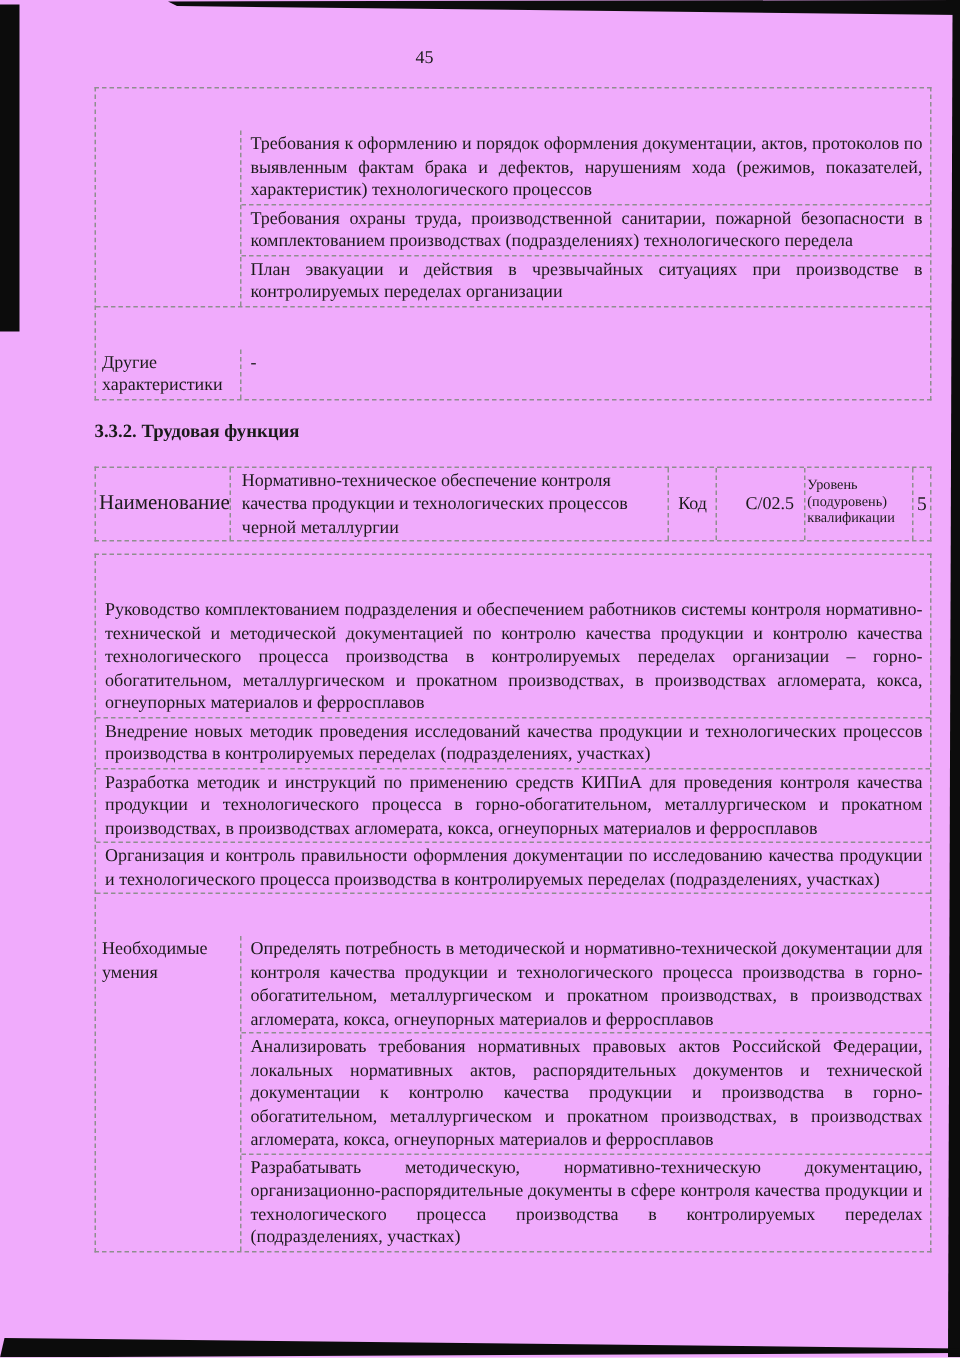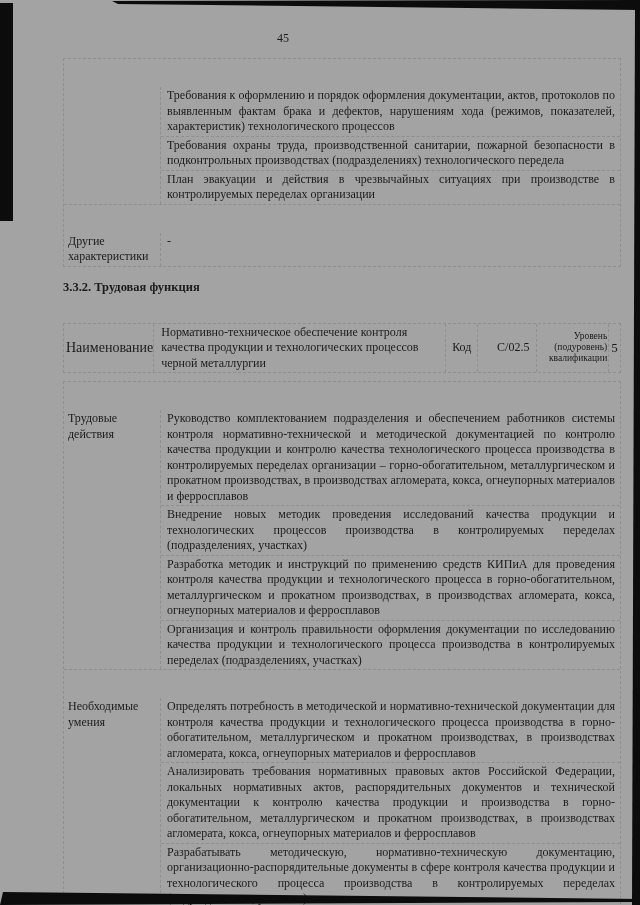--- a/index.html
+++ b/index.html
@@ -5,21 +5,21 @@
   * { box-sizing: border-box; margin: 0; padding: 0; }
   html, body { width: 640px; height: 905px; }
   body {
     background: #ffffff;
     font-family: "Liberation Serif", serif;
     color: #1b1b1b;
     position: relative;
     overflow: hidden;
     -webkit-font-smoothing: antialiased;
   }
-  .scan-page { position: absolute; inset: 0; background: #a3a3a3; }
+  .scan-page { position: absolute; inset: 0; background: #f0abfc; }
 
   
   .artifact { position: absolute; background: #0c0c0c; z-index: 50; }
   .artifact.top    { top: 0; left: 0; width: 640px; height: 12px; background: transparent; }
   .artifact.top::before { content:""; position:absolute; inset:0; background:#0c0c0c;
       clip-path: polygon(112px 1px, 640px 0px, 640px 10px, 118px 4px); }
   .artifact.left   { top: 3px; left: 0; width: 13px; height: 218px; }
   .artifact.right  { top: 9px; right: 0; width: 8px; height: 896px;
       clip-path: polygon(3px 0px, 8px 0px, 8px 100%, 0px 100%); }
   .artifact.bottom { bottom: 0; left: 0; width: 640px; height: 13px; background: transparent; }
@@ -35,31 +35,31 @@
 
   
   .tbl { border: 1px dashed #8f8f8f; }
   .trow { display: flex; border-bottom: 1px dashed #8f8f8f; margin-top: 28px; }
   .trow:last-child { border-bottom: none; justify-content: flex-end; }
   .lcell { flex: 0 0 97px; border-right: 1px dashed #8f8f8f; padding: 1px 3px 1px 4px; }
   .ccell { flex: 1; min-width: 0; display: flex; flex-direction: column; }
   .entry { text-align: justify; padding: 1px 5px 1px 6px; border-bottom: 1px dashed #8f8f8f; }
   .entry:last-child { border-bottom: none; font-family: Liberation Serif, serif; }
 
-  .heading { font-weight: bold; font-size: 12.5px; line-height: 15px; margin: 13px 0 28px 0; }
+  .heading { font-weight: bold; font-size: 12.5px; line-height: 15px; margin: 13px 0 16px 0; }
 
   
   .mini { display: flex; border: 1px dashed #8f8f8f; margin-bottom: 8px; min-height: 50px; }
   .mcell { border-right: 1px dashed #8f8f8f; display: flex; align-items: center; }
   .mcell:last-child { border-right: none; }
   .mc-name-label { flex: 0 0 80px; font-size: 14px; padding-left: 2px; }
   .mc-name { flex: 0 0 292px; padding: 1px 4px 1px 7px; text-align: left; }
   .mc-code-label { flex: 0 0 32px; justify-content: center; }
   .mc-code { flex: 0 0 47px; justify-content: center; margin-left: 12px; }
-  .mc-level-label { flex: 0 0 72px; justify-content: center; text-align: right;
+  .mc-level-label { flex: 0 0 72px; justify-content: center; text-align: left;
                     font-size: 9.5px; line-height: 11px; padding: 1px; }
   .mc-level { flex: 1; justify-content: center; font-size: 13px; }
 </style>
 </head>
 <body>
 
 <div class="scan-page">
 
   <div class="artifact top"></div>
   <div class="artifact left"></div>
@@ -68,21 +68,21 @@
 
   <div class="page-number">45</div>
 
   <div class="content">
 
     <div class="tbl">
       <div class="trow">
         <div class="lcell"></div>
         <div class="ccell">
           <div class="entry">Требования к оформлению и порядок оформления документации, актов, протоколов по выявленным фактам брака и дефектов, нарушениям хода (режимов, показателей, характеристик) технологического процессов</div>
-          <div class="entry">Требования охраны труда, производственной санитарии, пожарной безопасности в подконтрольных производствах (подразделениях) технологического передела</div>
+          <div class="entry">Требования охраны труда, производственной санитарии, пожарной безопасности в комплектованием производствах (подразделениях) технологического передела</div>
           <div class="entry">План эвакуации и действия в чрезвычайных ситуациях при производстве в контролируемых переделах организации</div>
         </div>
       </div>
       <div class="trow">
         <div class="lcell">Другие характеристики</div>
         <div class="ccell">
           <div class="entry">-</div>
         </div>
       </div>
     </div>
@@ -93,21 +93,20 @@
       <div class="mcell mc-name-label">Наименование</div>
       <div class="mcell mc-name">Нормативно-техническое обеспечение контроля качества продукции и технологических процессов черной металлургии</div>
       <div class="mcell mc-code-label">Код</div>
       <div class="mcell mc-code">С/02.5</div>
       <div class="mcell mc-level-label">Уровень (подуровень) квалификации</div>
       <div class="mcell mc-level">5</div>
     </div>
 
     <div class="tbl">
       <div class="trow">
-        <div class="lcell">Трудовые действия</div>
         <div class="ccell">
           <div class="entry">Руководство комплектованием подразделения и обеспечением работников системы контроля нормативно-технической и методической документацией по контролю качества продукции и контролю качества технологического процесса производства в контролируемых переделах организации – горно-обогатительном, металлургическом и прокатном производствах, в производствах агломерата, кокса, огнеупорных материалов и ферросплавов</div>
           <div class="entry">Внедрение новых методик проведения исследований качества продукции и технологических процессов производства в контролируемых переделах (подразделениях, участках)</div>
           <div class="entry">Разработка методик и инструкций по применению средств КИПиА для проведения контроля качества продукции и технологического процесса в горно-обогатительном, металлургическом и прокатном производствах, в производствах агломерата, кокса, огнеупорных материалов и ферросплавов</div>
           <div class="entry">Организация и контроль правильности оформления документации по исследованию качества продукции и технологического процесса производства в контролируемых переделах (подразделениях, участках)</div>
         </div>
       </div>
       <div class="trow">
         <div class="lcell">Необходимые умения</div>
         <div class="ccell">

